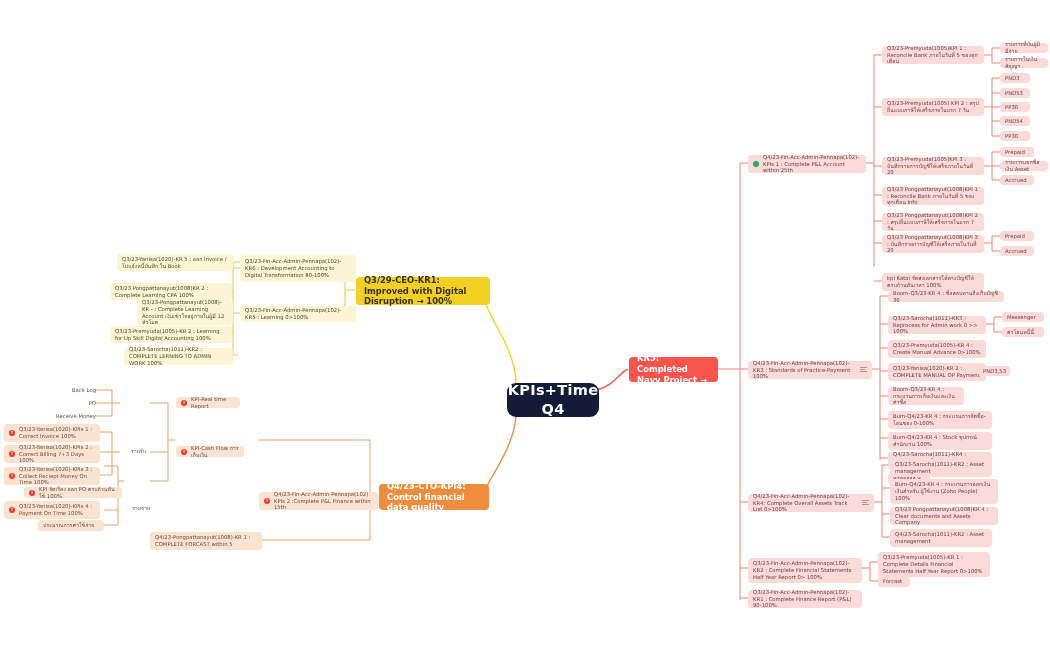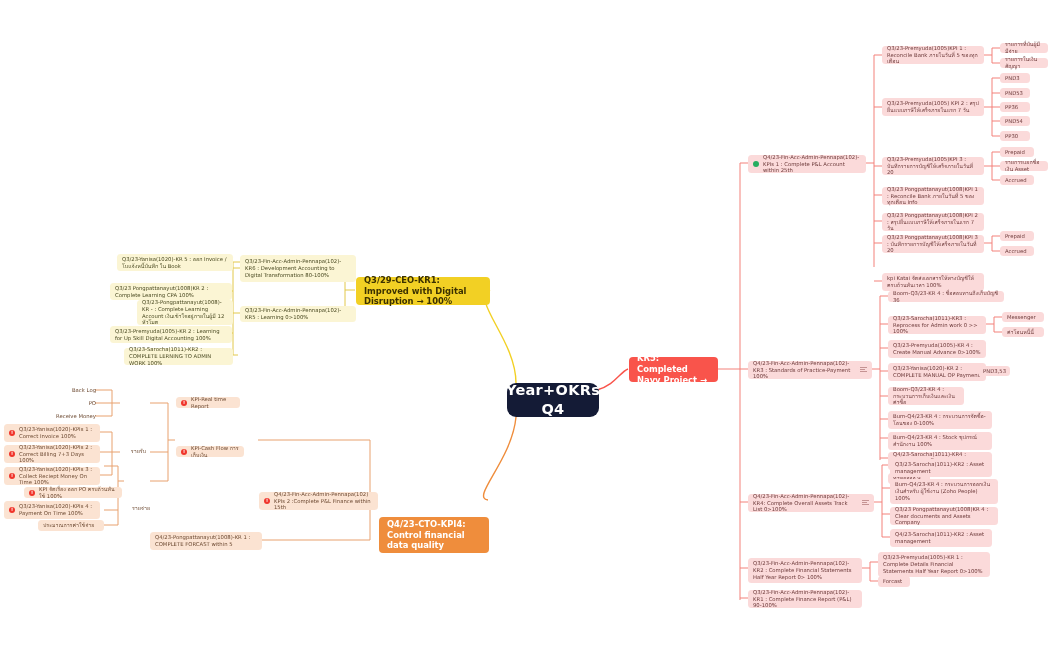--- a/index.html
+++ b/index.html
@@ -202,21 +202,21 @@
     <path d="M882,537 L890,537" stroke="#f3817a"></path>
 
     <path d="M862,568 L870,568" stroke="#f3817a"></path>
     <path d="M870,562 L870,581" stroke="#f3817a"></path>
     <path d="M870,562 L878,562" stroke="#f3817a"></path>
     <path d="M870,581 L878,581" stroke="#f3817a"></path>
   </g>
 </svg>
 
 <div class="node center-node" style="left:507px;top:383px;width:92px;height:34px;">
-  <span class="txt">Year+OKRs Q4</span>
+  <span class="txt">KPIs+Time Q4</span>
 </div>
 
 <div class="node l1 yellow" style="left:356px;top:277px;width:134px;height:28px;">
   <span class="txt">Q3/29-CEO-KR1: Improved with Digital Disruption → 100%</span>
 </div>
 
 <div class="node leaf ybg" style="left:240px;top:255px;width:116px;height:27px;">
   <span class="txt">Q3/23-Fin-Acc-Admin-Pennapa(102)-KR6 : Development Accounting to Digital Transformation 80-100%</span>
 </div>
 <div class="node leaf ybg" style="left:240px;top:306px;width:116px;height:16px;">
@@ -232,21 +232,21 @@
 <div class="node leaf ybg" style="left:137px;top:300px;width:96px;height:25px;">
   <span class="txt">Q3/23-Pongpattanayut(1008)-KR - : Complete Learning Account เงินเข้าใจอยู่ภายในผู้มี 12 หัวโมด</span>
 </div>
 <div class="node leaf ybg" style="left:110px;top:326px;width:122px;height:17px;">
   <span class="txt">Q3/23-Premyuda(1005)-KR 2 : Learning for Up Skill Digital Accounting 100%</span>
 </div>
 <div class="node leaf ybg" style="left:124px;top:348px;width:109px;height:17px;">
   <span class="txt">Q3/23-Sarocha(1011)-KR2 : COMPLETE LERNING TO ADMIN WORK  100%</span>
 </div>
 
-<div class="node l1 orange" style="left:379px;top:517px;width:110px;height:36px;">
+<div class="node l1 orange" style="left:379px;top:484px;width:110px;height:26px;">
   <span class="txt">Q4/23-CTO-KPI4: Control financial data quality</span>
 </div>
 
 <div class="node leaf obg" style="left:259px;top:492px;width:119px;height:18px;">
   <span class="bullet">!</span>
   <span class="txt">Q4/23-Fin-Acc-Admin-Pennapa(102) KPIs 2 :Complete P&amp;L Finance within 15th</span>
 </div>
 
 <div class="node leaf obg" style="left:150px;top:532px;width:112px;height:18px;">
   <span class="txt">Q4/23-Pongpattanayut(1008)-KR 1 : COMPLETE FORCAST within 5</span>

